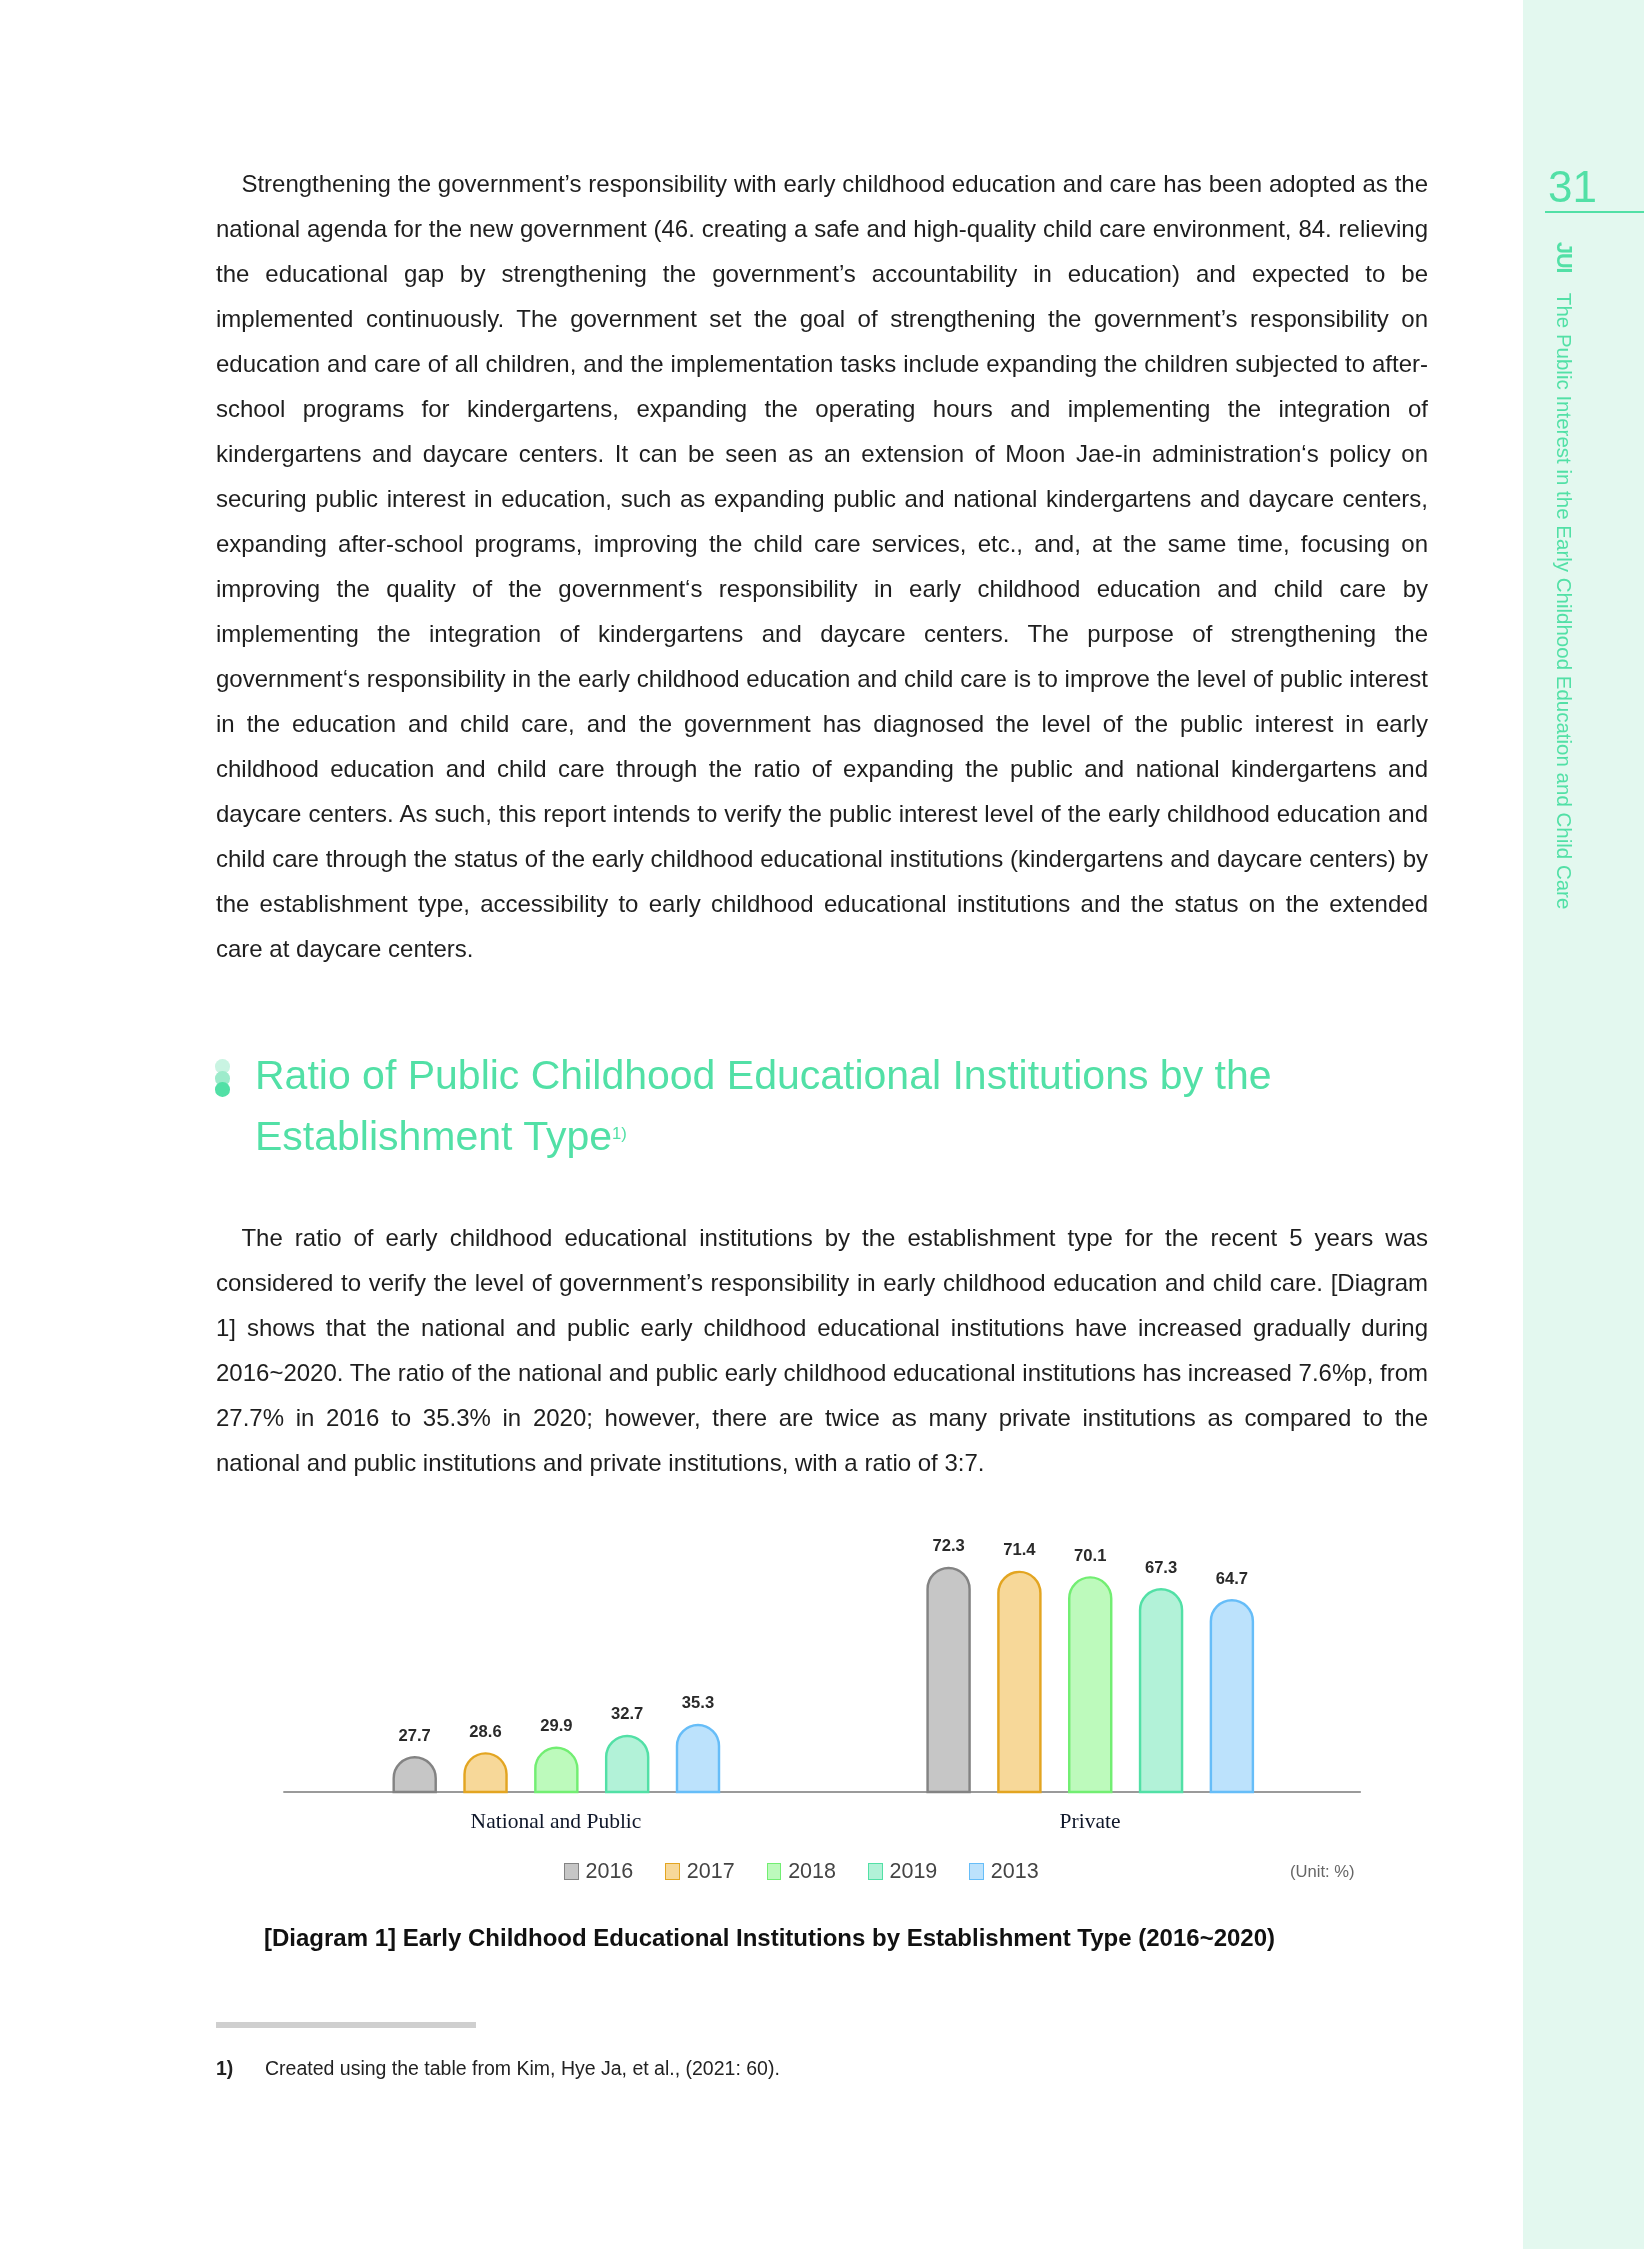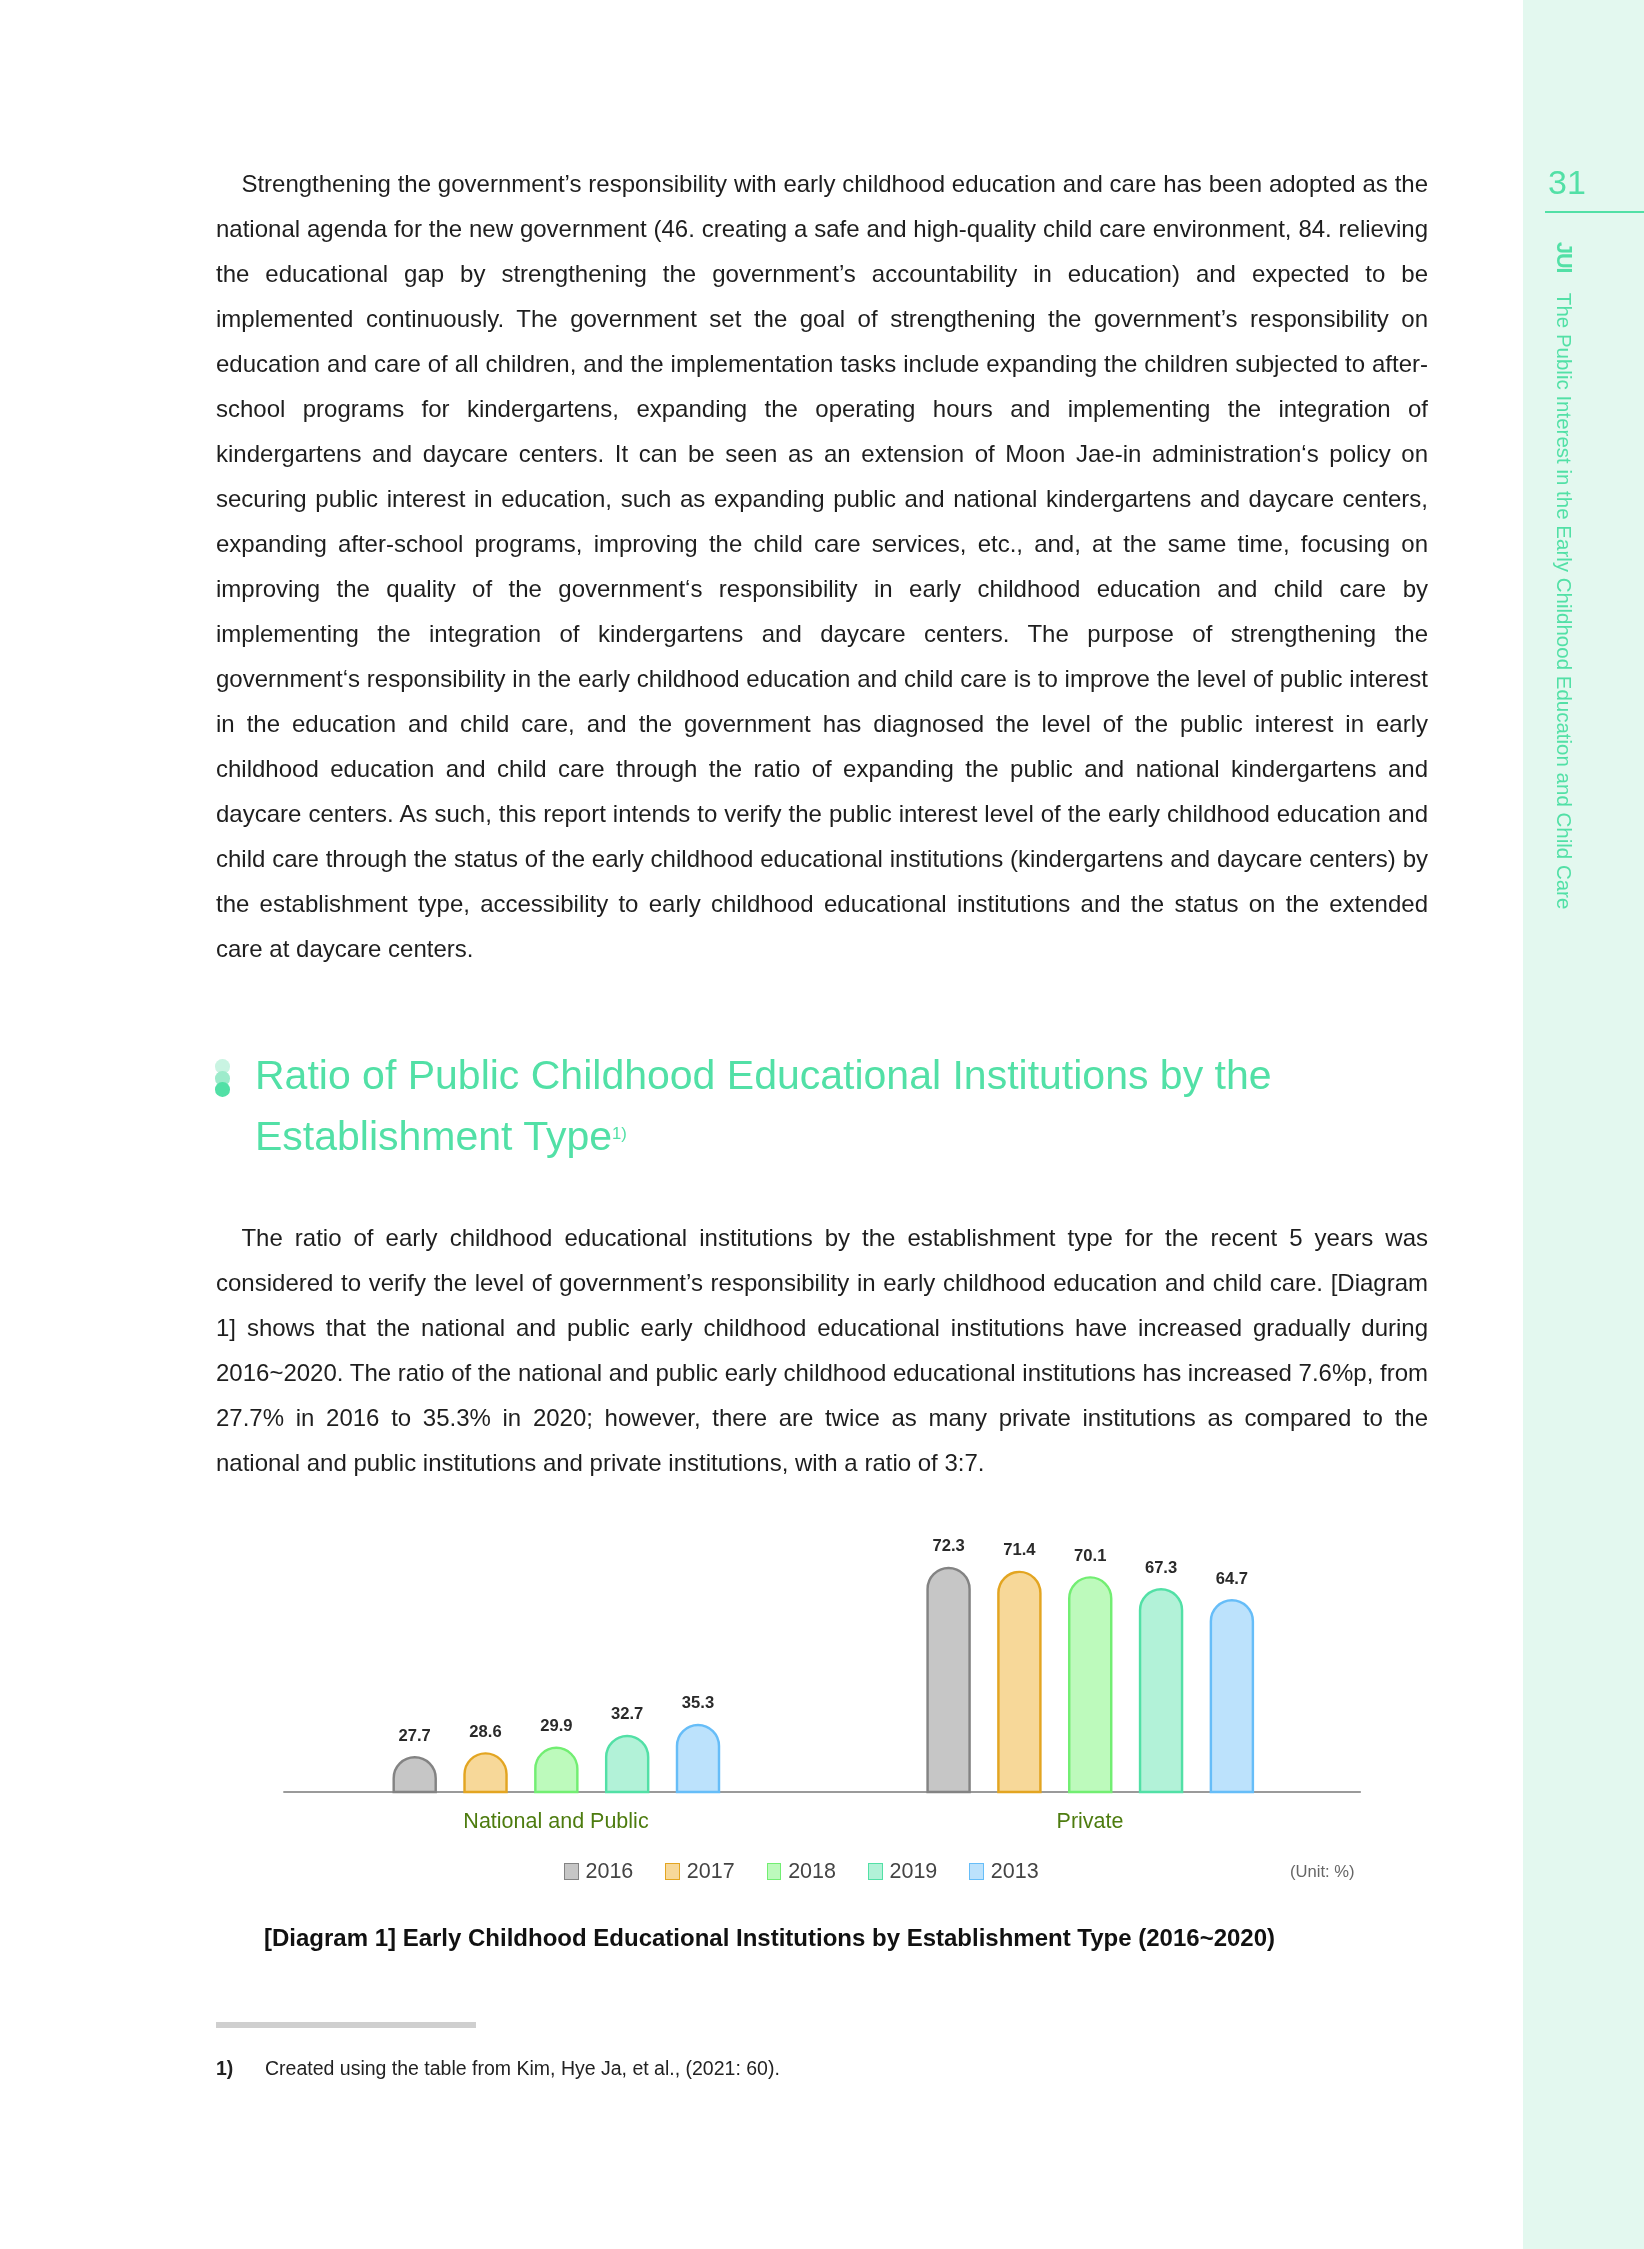--- a/index.html
+++ b/index.html
@@ -1,19 +1,19 @@
 <!DOCTYPE html>
 <html style="font-size:7.8px"><head>
 <meta charset="utf-8">
 <style>
   html, body { margin:0; padding:0; }
   body { width:1644px; height:2250px; position:relative; background:#ffffff; overflow:hidden;
          font-family:"Liberation Sans", "DejaVu Sans", sans-serif; color:#222; }
   .sidebar { position:absolute; left:1523px; top:0; width:121px; height:2250px; background:#e3f8ef; }
-  .page-num { position:absolute; left:1548px; top:165px; font-size:34px; color:#52e0a6; line-height:1; }
+  .page-num { position:absolute; left:1548px; top:165px; font-size:44px; color:#52e0a6; line-height:1; }
   .page-rule { position:absolute; left:1545px; top:211px; width:100px; height:2px; background:#52e0a6; }
   .vert { position:absolute; left:1552px; top:242px; writing-mode:vertical-rl; white-space:nowrap;
           color:#52e0a6; font-size:20.5px; line-height:1; }
   .vert .logo { font-weight:bold; font-size:21.5px; margin-bottom:14.7px; letter-spacing:-1px; }
   .para { position:absolute; left:216px; width:1212px; font-size:24px; line-height:45px;
           text-align:justify; text-indent:25.4px; color:#1e1e1e; }
   .p1 { top:161px; }
   .p2 { top:1215px; }
   .heading { position:absolute; left:255px; top:1045px; width:1123px; font-size:41px; line-height:61px; color:#52e0a6; }
   .heading sup { font-size:16.6px; vertical-align:top; position:relative; top:-2.9px; }
@@ -22,21 +22,21 @@
   .chart svg { position:absolute; left:0; top:0; }
   .legend { position:absolute; top:1859px; left:564px; display:flex; align-items:flex-end; font-size:21.5px; color:#444; }
   .legend-item { display:flex; align-items:center; margin-right:32px; }
   .swatch { width:14.7px; height:16.6px; border:1.5px solid; margin-right:6.8px; box-sizing:border-box; }
   .unit { position:absolute; top:1862px; left:1290px; font-size:16.6px; color:#666; }
   .caption { position:absolute; top:1924px; left:0; width:1644px; padding-left:0; text-align:center;margin-left:8px; }
   .caption span { display:inline-block; margin-left:-121px; font-size:24px; font-weight:bold; color:#111; }
   .fn-rule { position:absolute; left:216px; top:2022px; width:260px; height:5.9px; background:#cfcfcf; }
   .footnote { position:absolute; left:216px; top:2057px; font-size:19.5px; color:#222; }
   .footnote .mark { font-weight:bold; display:inline-block; width:49px; }
-  .group-label { position:absolute; font-size:21.5px; color:#4d7c0f; }
+  .group-label { position:absolute; font-size:21.5px; color:#0f172a;font-family:Liberation Serif, serif; }
 </style>
 </head>
 <body>
 
 <div class="sidebar"></div>
 <div class="page-num">31</div>
 <div class="page-rule"></div>
 <div class="vert">
   <span class="logo">JUI</span>
   <span>The Public Interest in the Early Childhood Education and Child Care</span>

